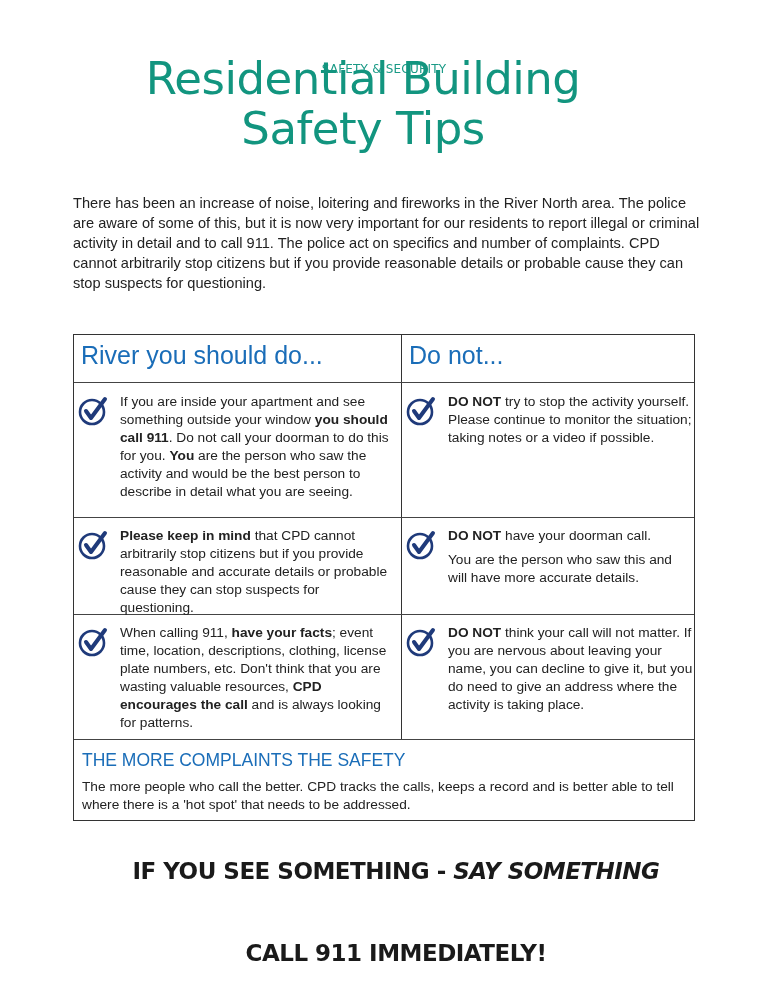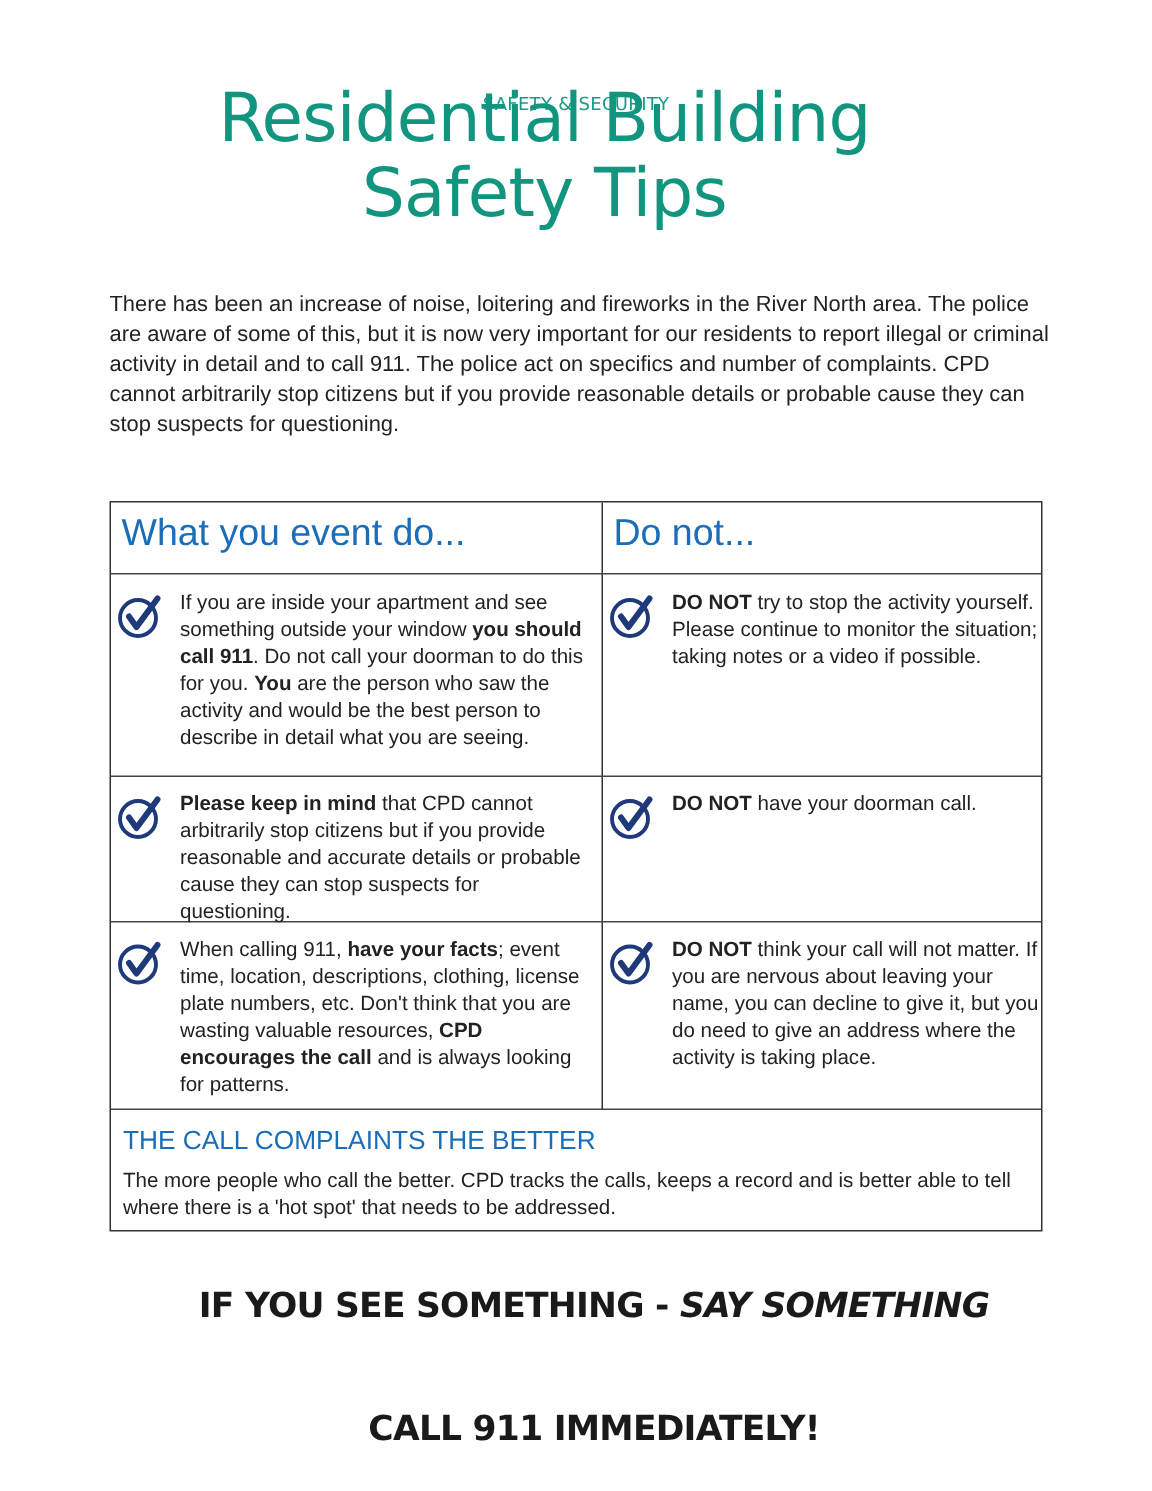--- a/index.html
+++ b/index.html
@@ -37,21 +37,21 @@
   <p><span>There has been an increase of noise, loitering and fireworks in the </span><b>River North</b><span> area. The police are aware of some of this, but it is now very important for our residents to report illegal or criminal activity in detail and to call 911. The police act on specifics and number of complaints. CPD cannot arbitrarily stop citizens but if you provide reasonable details or probable cause they can stop suspects for questioning.</span></p>
 </div>
 
 <div class="tbl">
   <div class="vline"></div>
   <div class="hline" style="top:47px"></div>
   <div class="hline" style="top:182px"></div>
   <div class="hline" style="top:279px"></div>
   <div class="hline" style="top:404px"></div>
 
-  <div class="colhead" style="left:7px">What you event do...</div>
+  <div class="colhead" style="left:7px">River you should do...</div>
   <div class="colhead" style="left:335px">Do not...</div>
 
   <div class="cell" style="left:4px; top:58px; width:320px;">
     <svg class="check" viewBox="0 0 32 32">
         <circle cx="14" cy="17" r="12" fill="none" stroke="#1f3a7a" stroke-width="2.6"></circle>
         <path d="M8 16 L13 23 L27 4" fill="none" stroke="#1f3a7a" stroke-width="4" stroke-linecap="round" stroke-linejoin="round"></path>
       </svg>
     <div class="txt" style="width:270px">
         <p><span>If you are inside your apartment and see something outside your window </span><b>you should call 911</b><span>. Do not call your doorman to do this for you. </span><b>You</b><span> are the person who saw the activity and would be the best person to describe in detail what you are seeing.</span></p>
       </div>
@@ -75,20 +75,21 @@
         <p><b>Please keep in mind</b><span> that CPD cannot arbitrarily stop citizens but if you provide reasonable and accurate details or probable cause they can stop suspects for questioning.</span></p>
       </div>
   </div>
   <div class="cell" style="left:332px; top:192px; width:285px;">
     <svg class="check" viewBox="0 0 32 32">
         <circle cx="14" cy="17" r="12" fill="none" stroke="#1f3a7a" stroke-width="2.6"></circle>
         <path d="M8 16 L13 23 L27 4" fill="none" stroke="#1f3a7a" stroke-width="4" stroke-linecap="round" stroke-linejoin="round"></path>
       </svg>
     <div class="txt" style="width:245px">
         <p><b>DO NOT</b><span> have your doorman call.</span></p>
+        <p>You are the person who saw this and will have more accurate details.</p>
       </div>
   </div>
 
   <div class="cell" style="left:4px; top:289px; width:320px;">
     <svg class="check" viewBox="0 0 32 32">
         <circle cx="14" cy="17" r="12" fill="none" stroke="#1f3a7a" stroke-width="2.6"></circle>
         <path d="M8 16 L13 23 L27 4" fill="none" stroke="#1f3a7a" stroke-width="4" stroke-linecap="round" stroke-linejoin="round"></path>
       </svg>
     <div class="txt" style="width:272px">
         <p><span>When calling 911, </span><b>have your facts</b><span>; event time, location, descriptions, clothing, license plate numbers, etc. Don't think that you are wasting valuable resources, </span><b>CPD encourages the call</b><span> and is always looking for patterns.</span></p>
@@ -97,18 +98,18 @@
   <div class="cell" style="left:332px; top:289px; width:285px;">
     <svg class="check" viewBox="0 0 32 32">
         <circle cx="14" cy="17" r="12" fill="none" stroke="#1f3a7a" stroke-width="2.6"></circle>
         <path d="M8 16 L13 23 L27 4" fill="none" stroke="#1f3a7a" stroke-width="4" stroke-linecap="round" stroke-linejoin="round"></path>
       </svg>
     <div class="txt" style="width:248px">
         <p><b>DO NOT</b><span> think your call will not matter. If you are nervous about leaving your name, you can decline to give it, but you do need to give an address where the activity is taking place.</span></p>
       </div>
   </div>
 
-  <div class="footer-head">THE CALL COMPLAINTS THE BETTER</div>
+  <div class="footer-head">THE MORE COMPLAINTS THE SAFETY</div>
   <div class="footer-text">The more people who call the better. CPD tracks the calls, keeps a record and is better able to tell where there is a 'hot spot' that needs to be addressed.</div>
 </div>
 
 <div class="cta cta1"><span>IF YOU SEE SOMETHING - </span><i>SAY SOMETHING</i></div>
 <div class="cta cta2">CALL 911 IMMEDIATELY!</div>
 
 </body></html>

